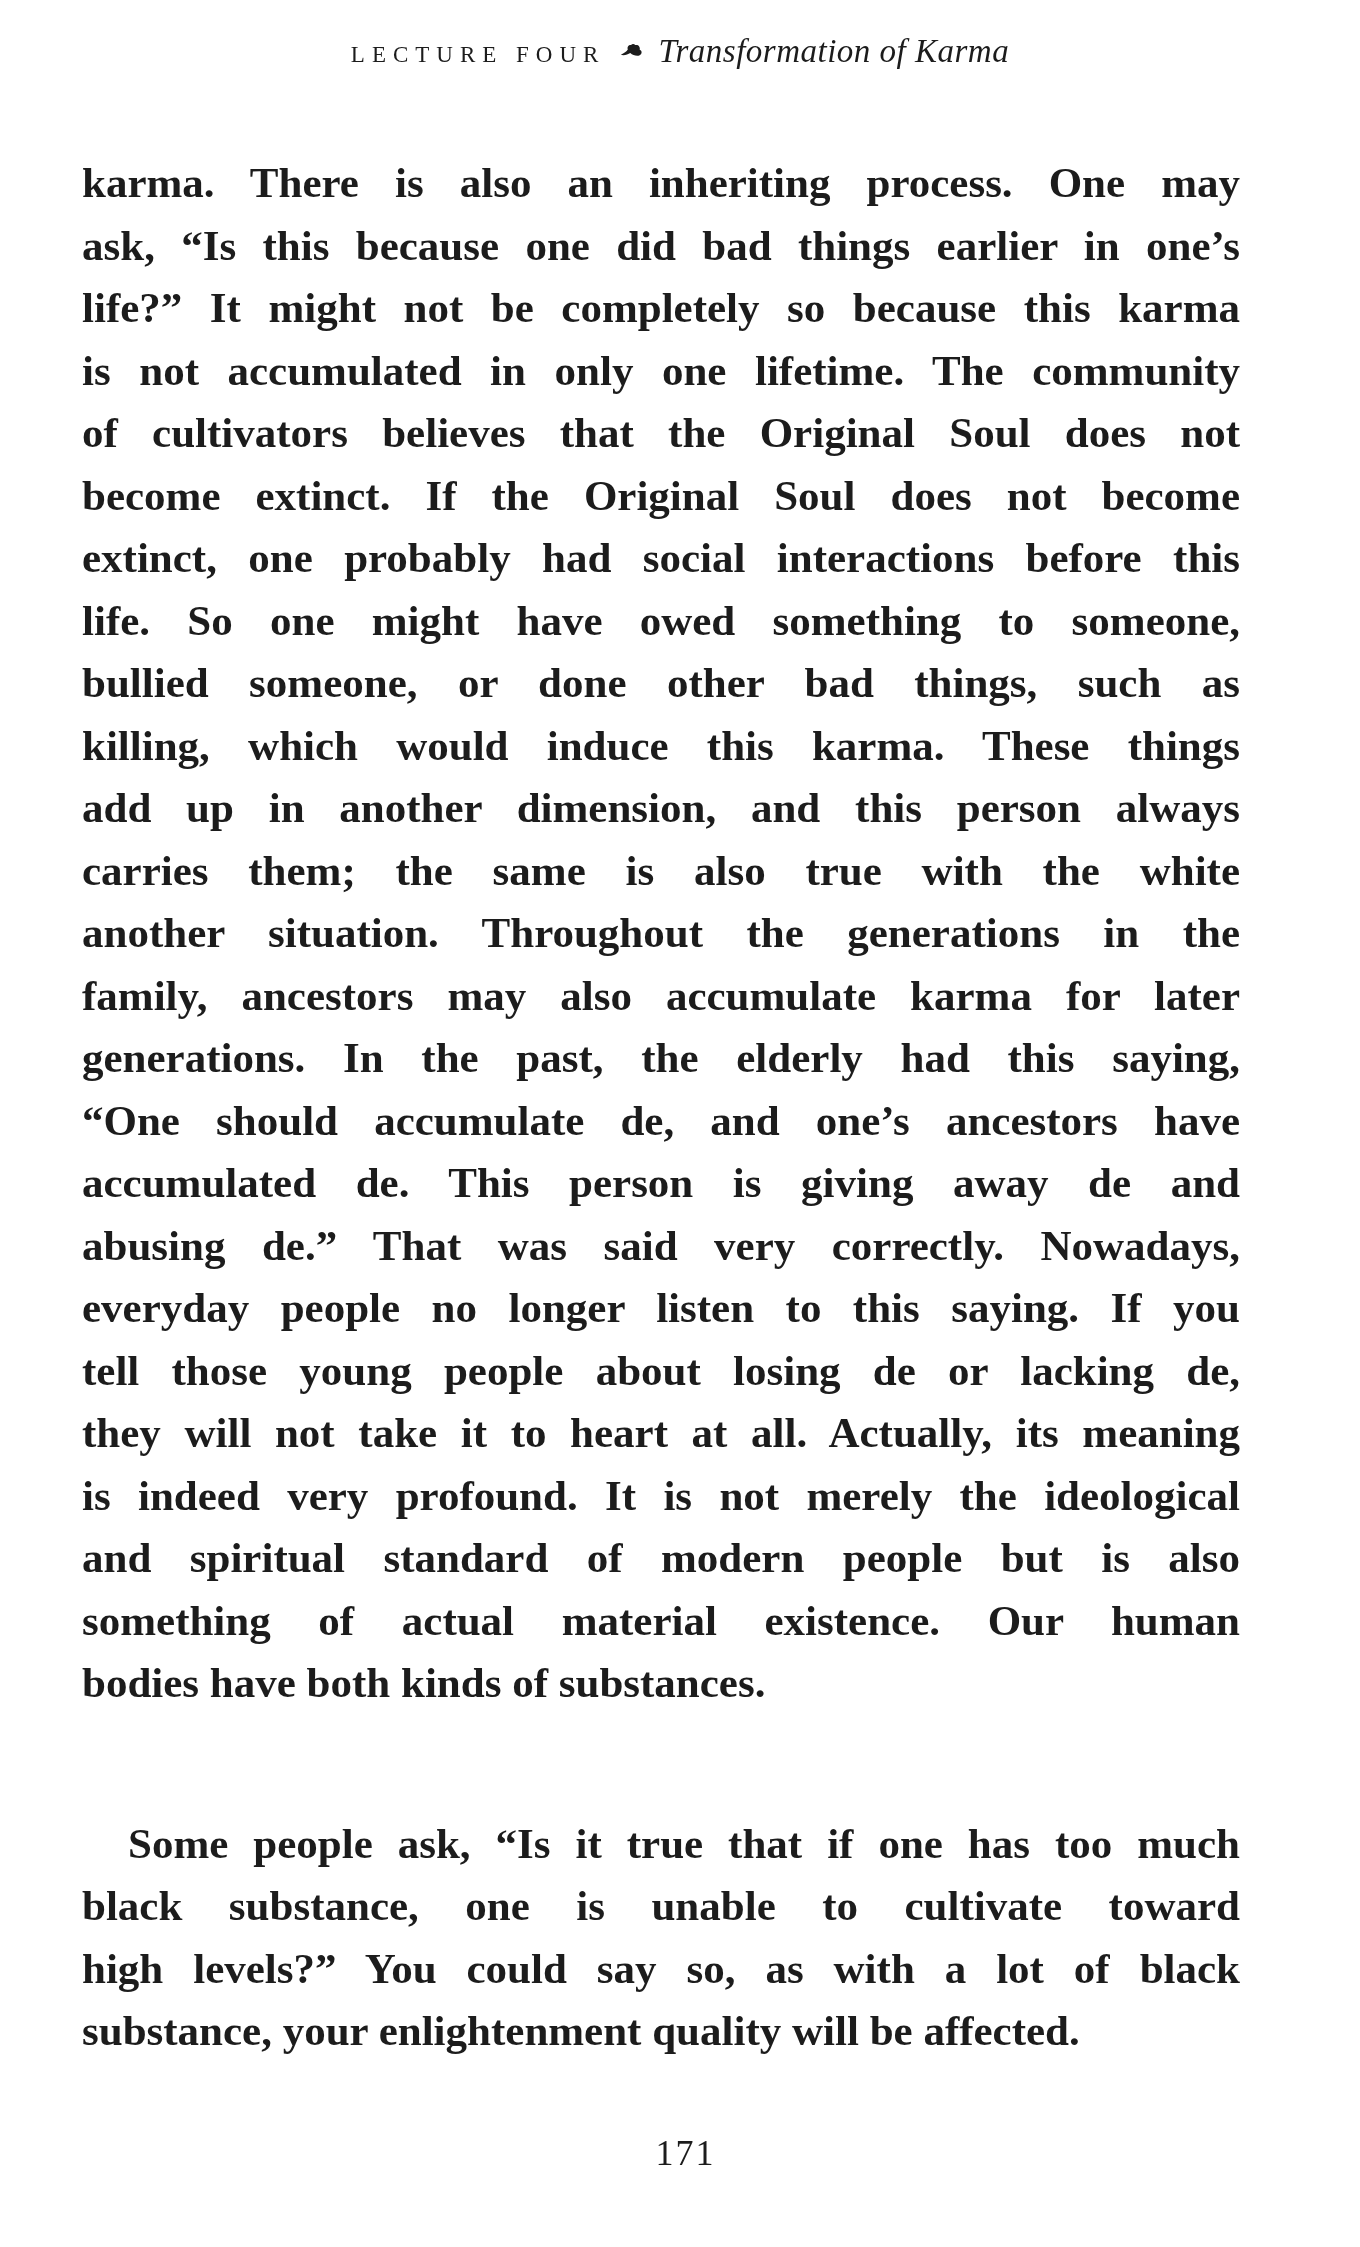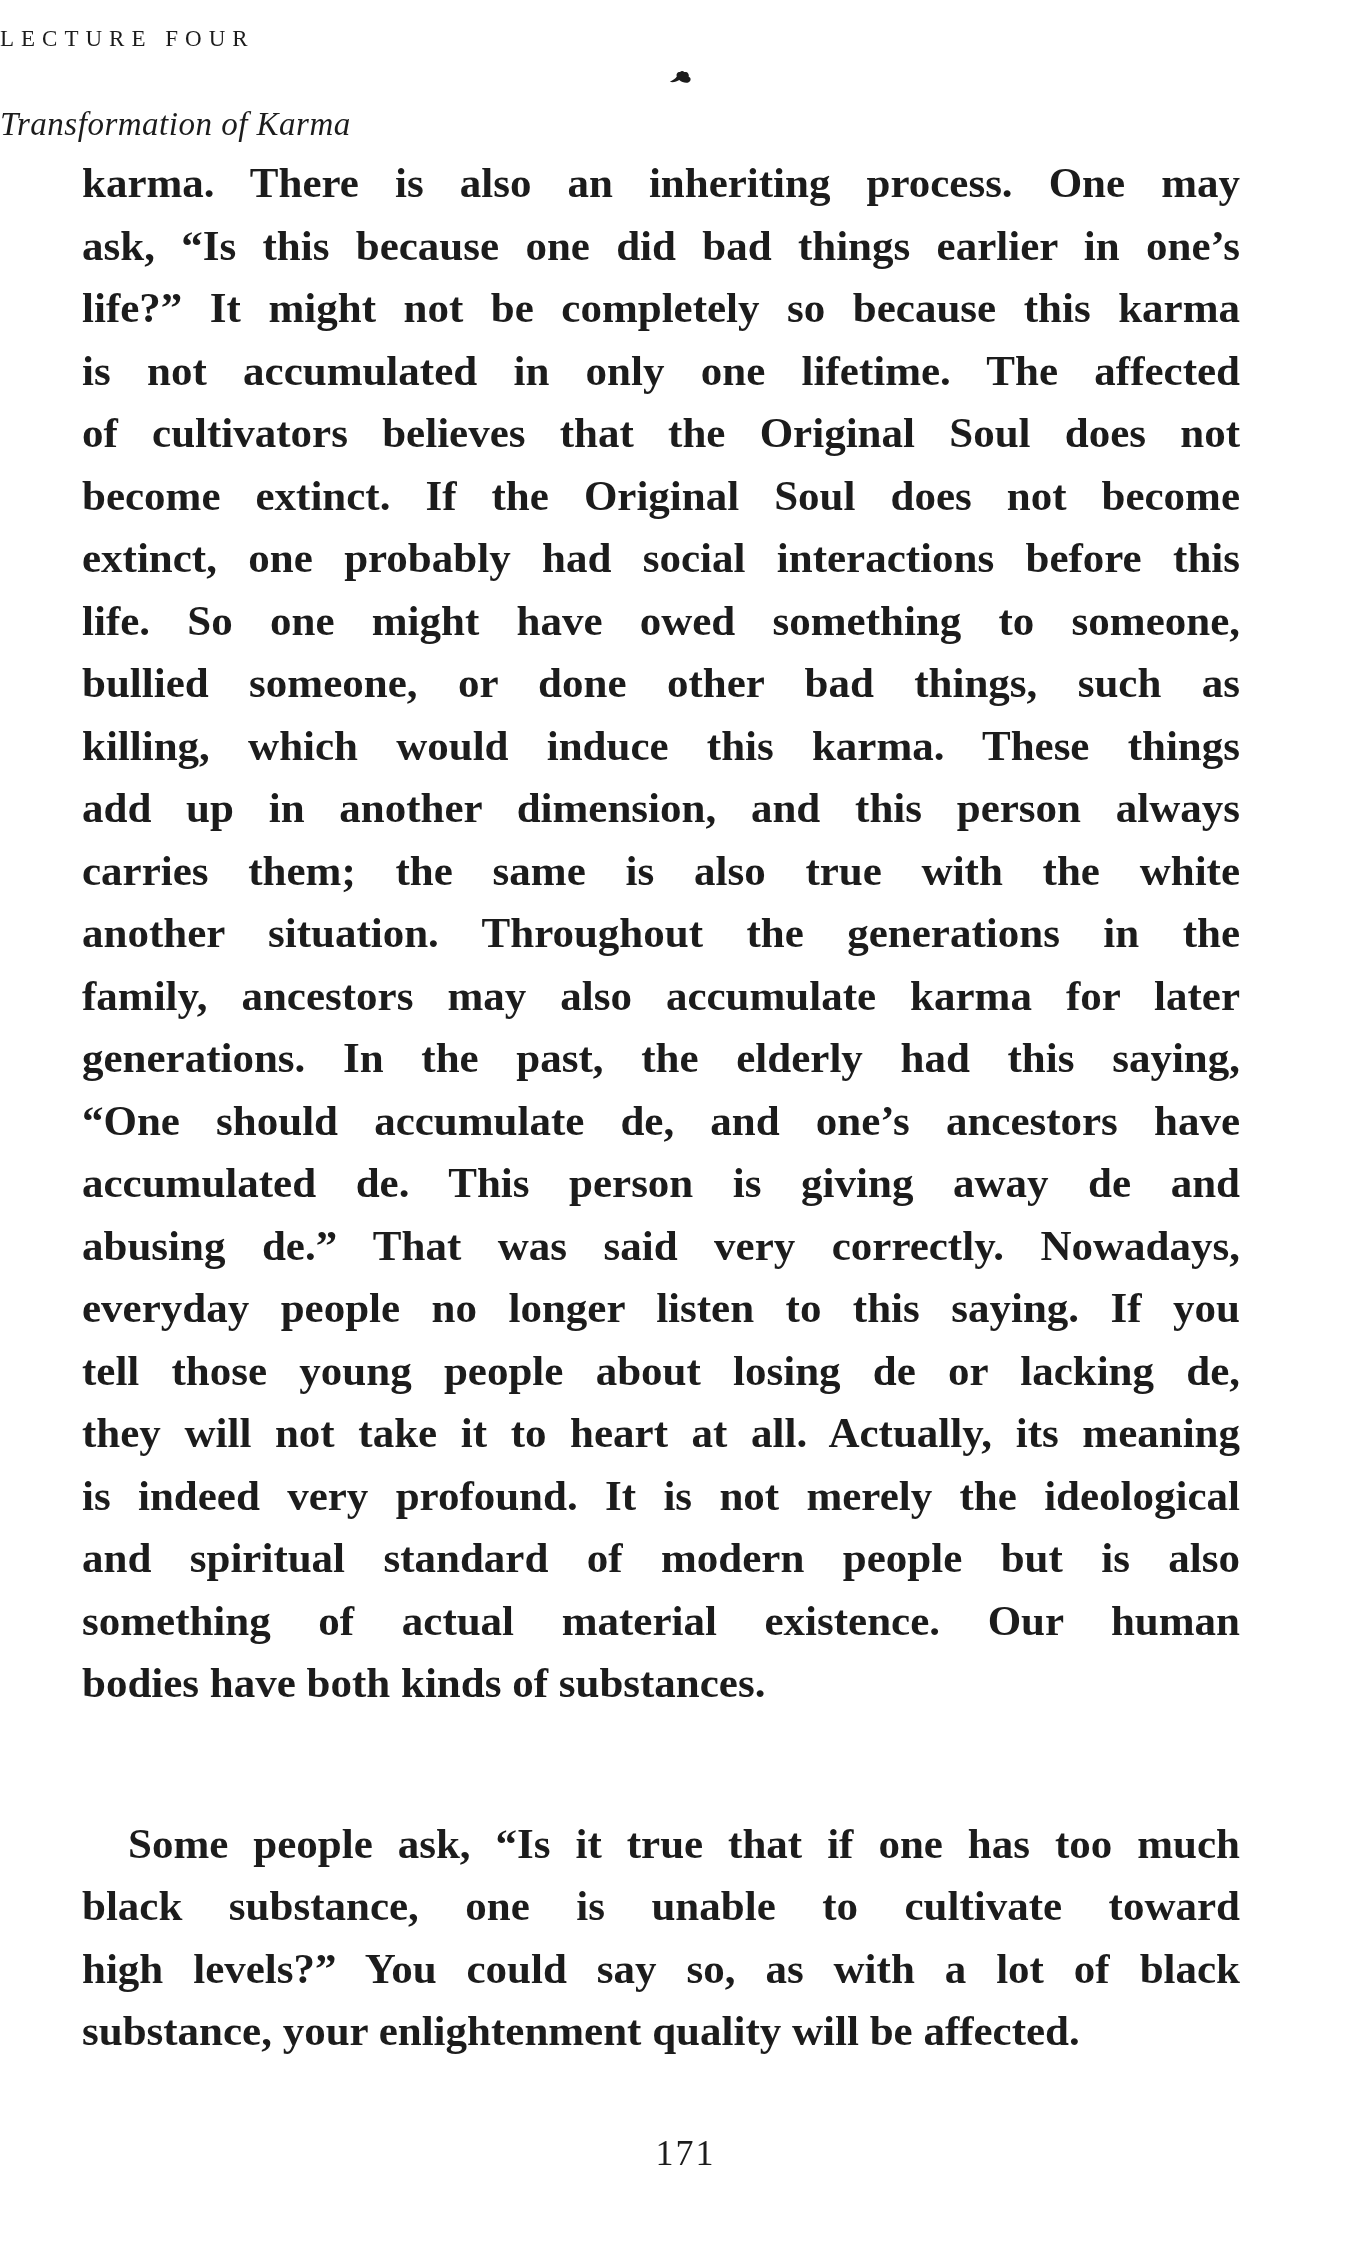--- a/index.html
+++ b/index.html
@@ -20,21 +20,20 @@
   .running-head {
     position: absolute;
     top: 26px;
     left: 0;
     right: 0;
     display: flex;
     justify-content: center;
     align-items: baseline;
     gap: 15px;
     white-space: nowrap;
-    flex-direction: column;
   }
   .lecture-label {
     font-size: 23px;
     letter-spacing: 7px;
     font-variant: normal;
   }
   .ornament {
     display: inline-block;
     align-self: center;
     transform: translateY(3px);
@@ -100,21 +99,21 @@
       </svg>
     </span>
     <span class="chapter-title">Transformation of Karma</span>
   </header>
 
   <main class="body-text" id="body-text">
       <div class="para">
         <div class="line">karma. There is also an inheriting process. One may</div>
         <div class="line">ask, “Is this because one did bad things earlier in one’s</div>
         <div class="line">life?” It might not be completely so because this karma</div>
-        <div class="line">is not accumulated in only one lifetime. The affected</div>
+        <div class="line">is not accumulated in only one lifetime. The community</div>
         <div class="line">of cultivators believes that the Original Soul does not</div>
         <div class="line">become extinct. If the Original Soul does not become</div>
         <div class="line">extinct, one probably had social interactions before this</div>
         <div class="line">life. So one might have owed something to someone,</div>
         <div class="line">bullied someone, or done other bad things, such as</div>
         <div class="line">killing, which would induce this karma. These things</div>
         <div class="line">add up in another dimension, and this person always</div>
         <div class="line">carries them; the same is also true with the white</div>
         <div class="line">another situation. Throughout the generations in the</div>
         <div class="line">family, ancestors may also accumulate karma for later</div>

